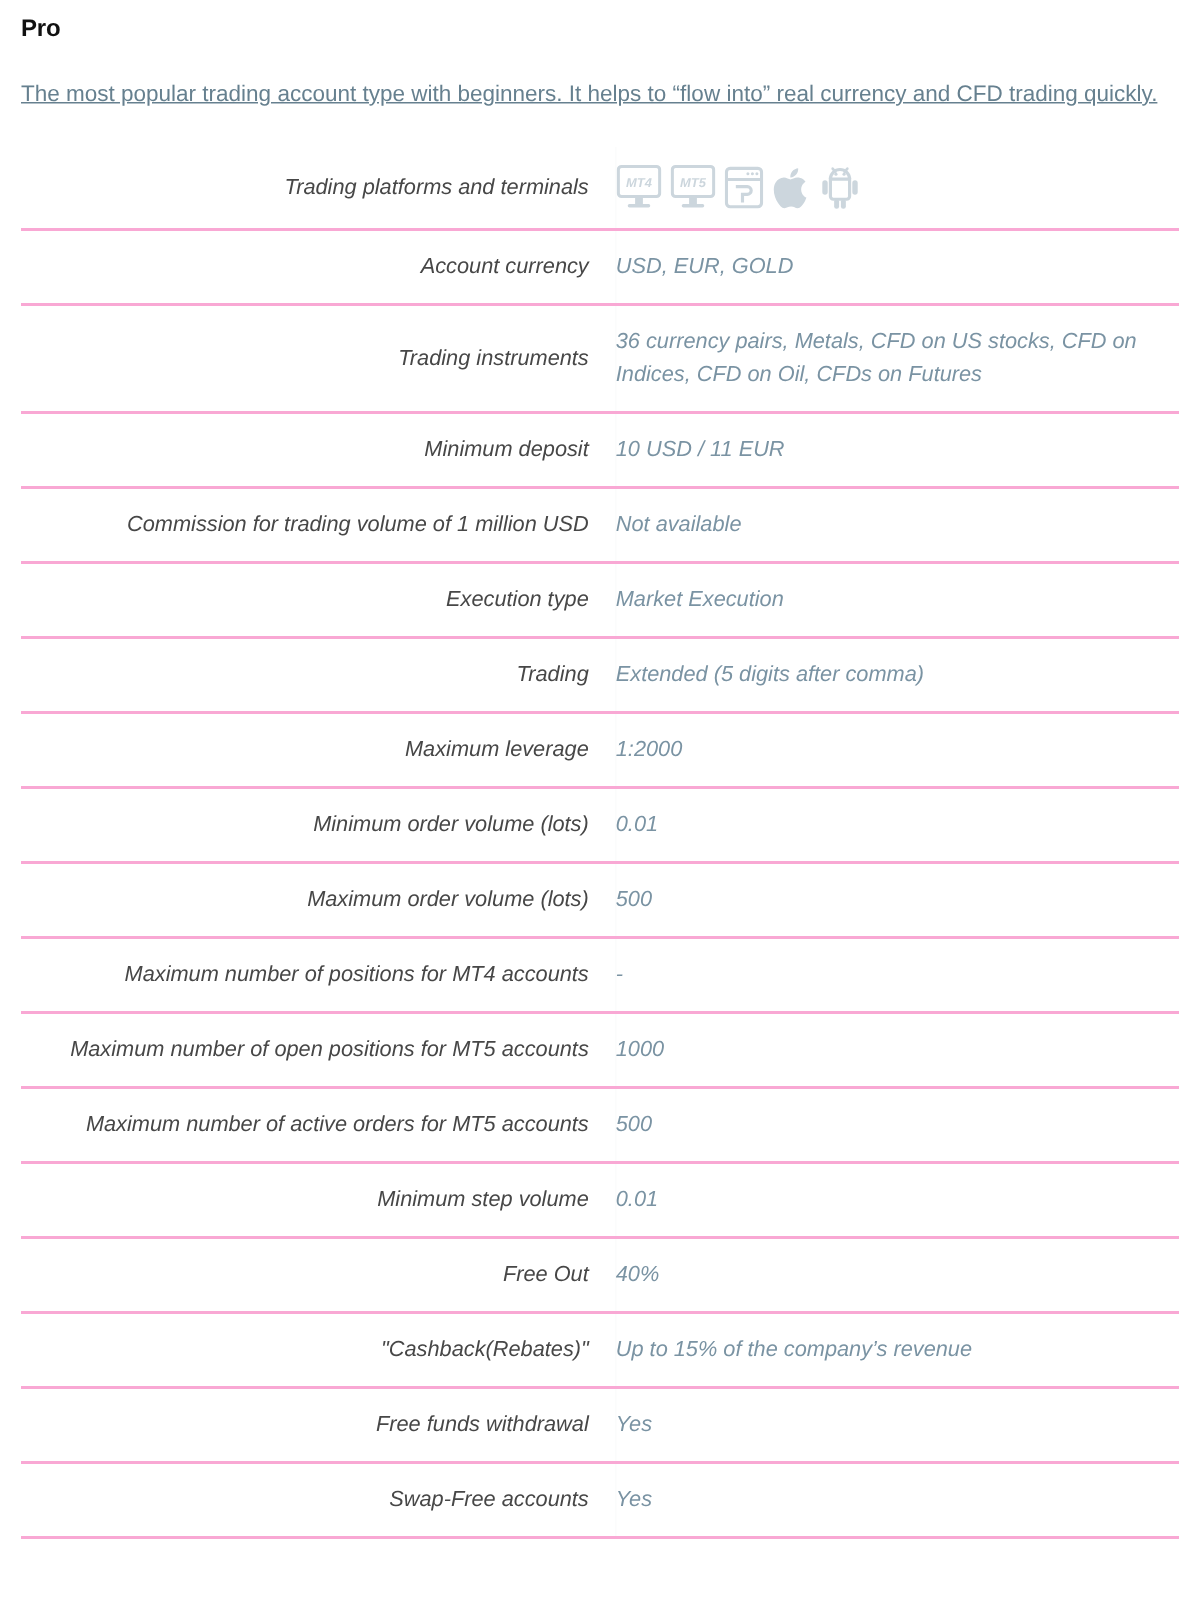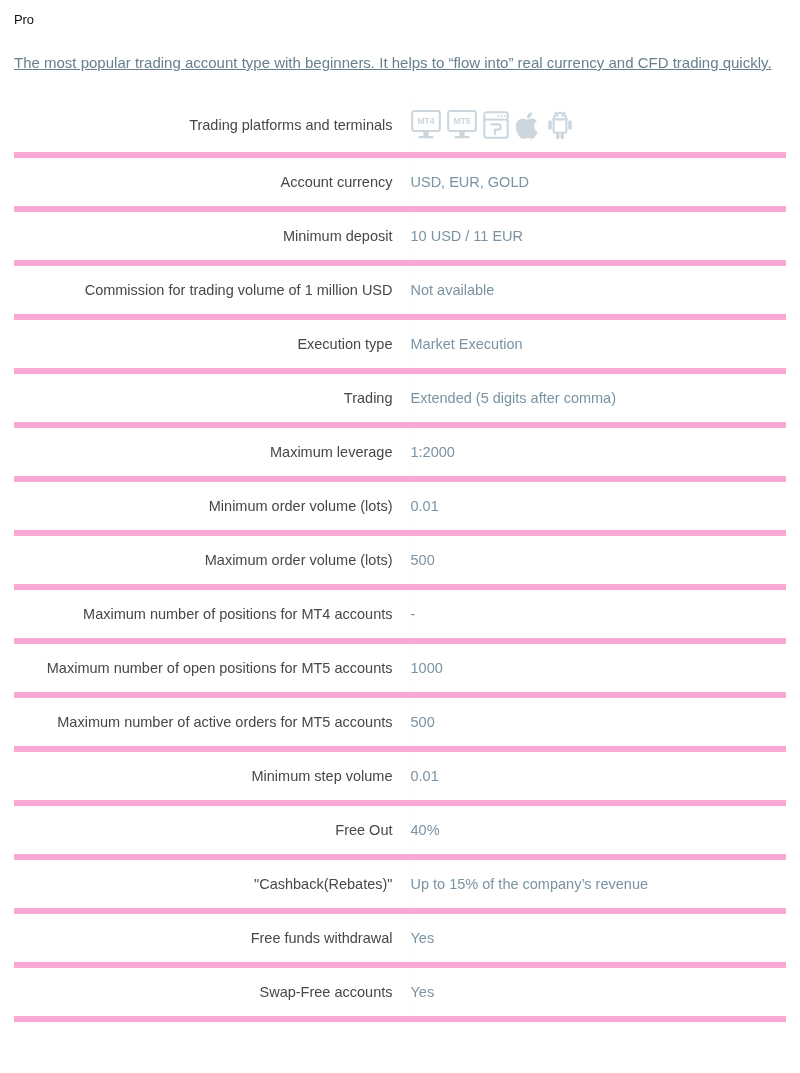--- a/index.html
+++ b/index.html
@@ -6,22 +6,22 @@
   html, body {
     margin: 0; padding: 0;
     width: 800px; height: 1073px;
     background: #ffffff;
     font-family: "Liberation Sans", sans-serif;
     -webkit-font-smoothing: antialiased;
   }
   .page { width: 800px; padding: 0 14px; }
 
   .page-title {
-    font-size: 13px;
-    font-weight: 400;
+    font-size: 16px;
+    font-weight: 700;
     color: #111111;
     margin: 0;
     padding: 6px 0 0 0;
     line-height: 28px;
     letter-spacing: -0.1px;
   }
 
   .intro {
     font-size: 15px;
     line-height: 25px;
@@ -30,21 +30,21 @@
     max-width: 775px;
     text-decoration: underline;
   }
 
   .spec-table {
     width: 772px;
     border-collapse: collapse;
     margin-top: 23px;
     table-layout: fixed;
   }
-  .spec-table tr { border-bottom: 6px solid #f9a8d4; }
+  .spec-table tr { border-bottom: 2px solid #f9a8d4; font-style: italic; }
   .spec-table tr:first-child { border-top: 0; }
 
   .spec-table td { vertical-align: middle; padding: 0; }
 
   td.label {
     width: 396px;
     text-align: right;
     padding: 13px 17px 13px 4px;
     font-size: 14.5px;
     line-height: 22px;
@@ -138,20 +138,24 @@
 
           </div>
         </td>
       </tr>
 
       <tr>
         <td class="label">Account currency</td>
         <td class="value">USD, EUR, GOLD</td>
       </tr>
       <tr>
+        <td class="label">Trading instruments</td>
+        <td class="value">36 currency pairs, Metals, CFD on US stocks, CFD on Indices, CFD on Oil, CFDs on Futures</td>
+      </tr>
+      <tr>
         <td class="label">Minimum deposit</td>
         <td class="value">10 USD / 11 EUR</td>
       </tr>
       <tr>
         <td class="label">Commission for trading volume of 1 million USD</td>
         <td class="value">Not available</td>
       </tr>
       <tr>
         <td class="label">Execution type</td>
         <td class="value">Market Execution</td>

